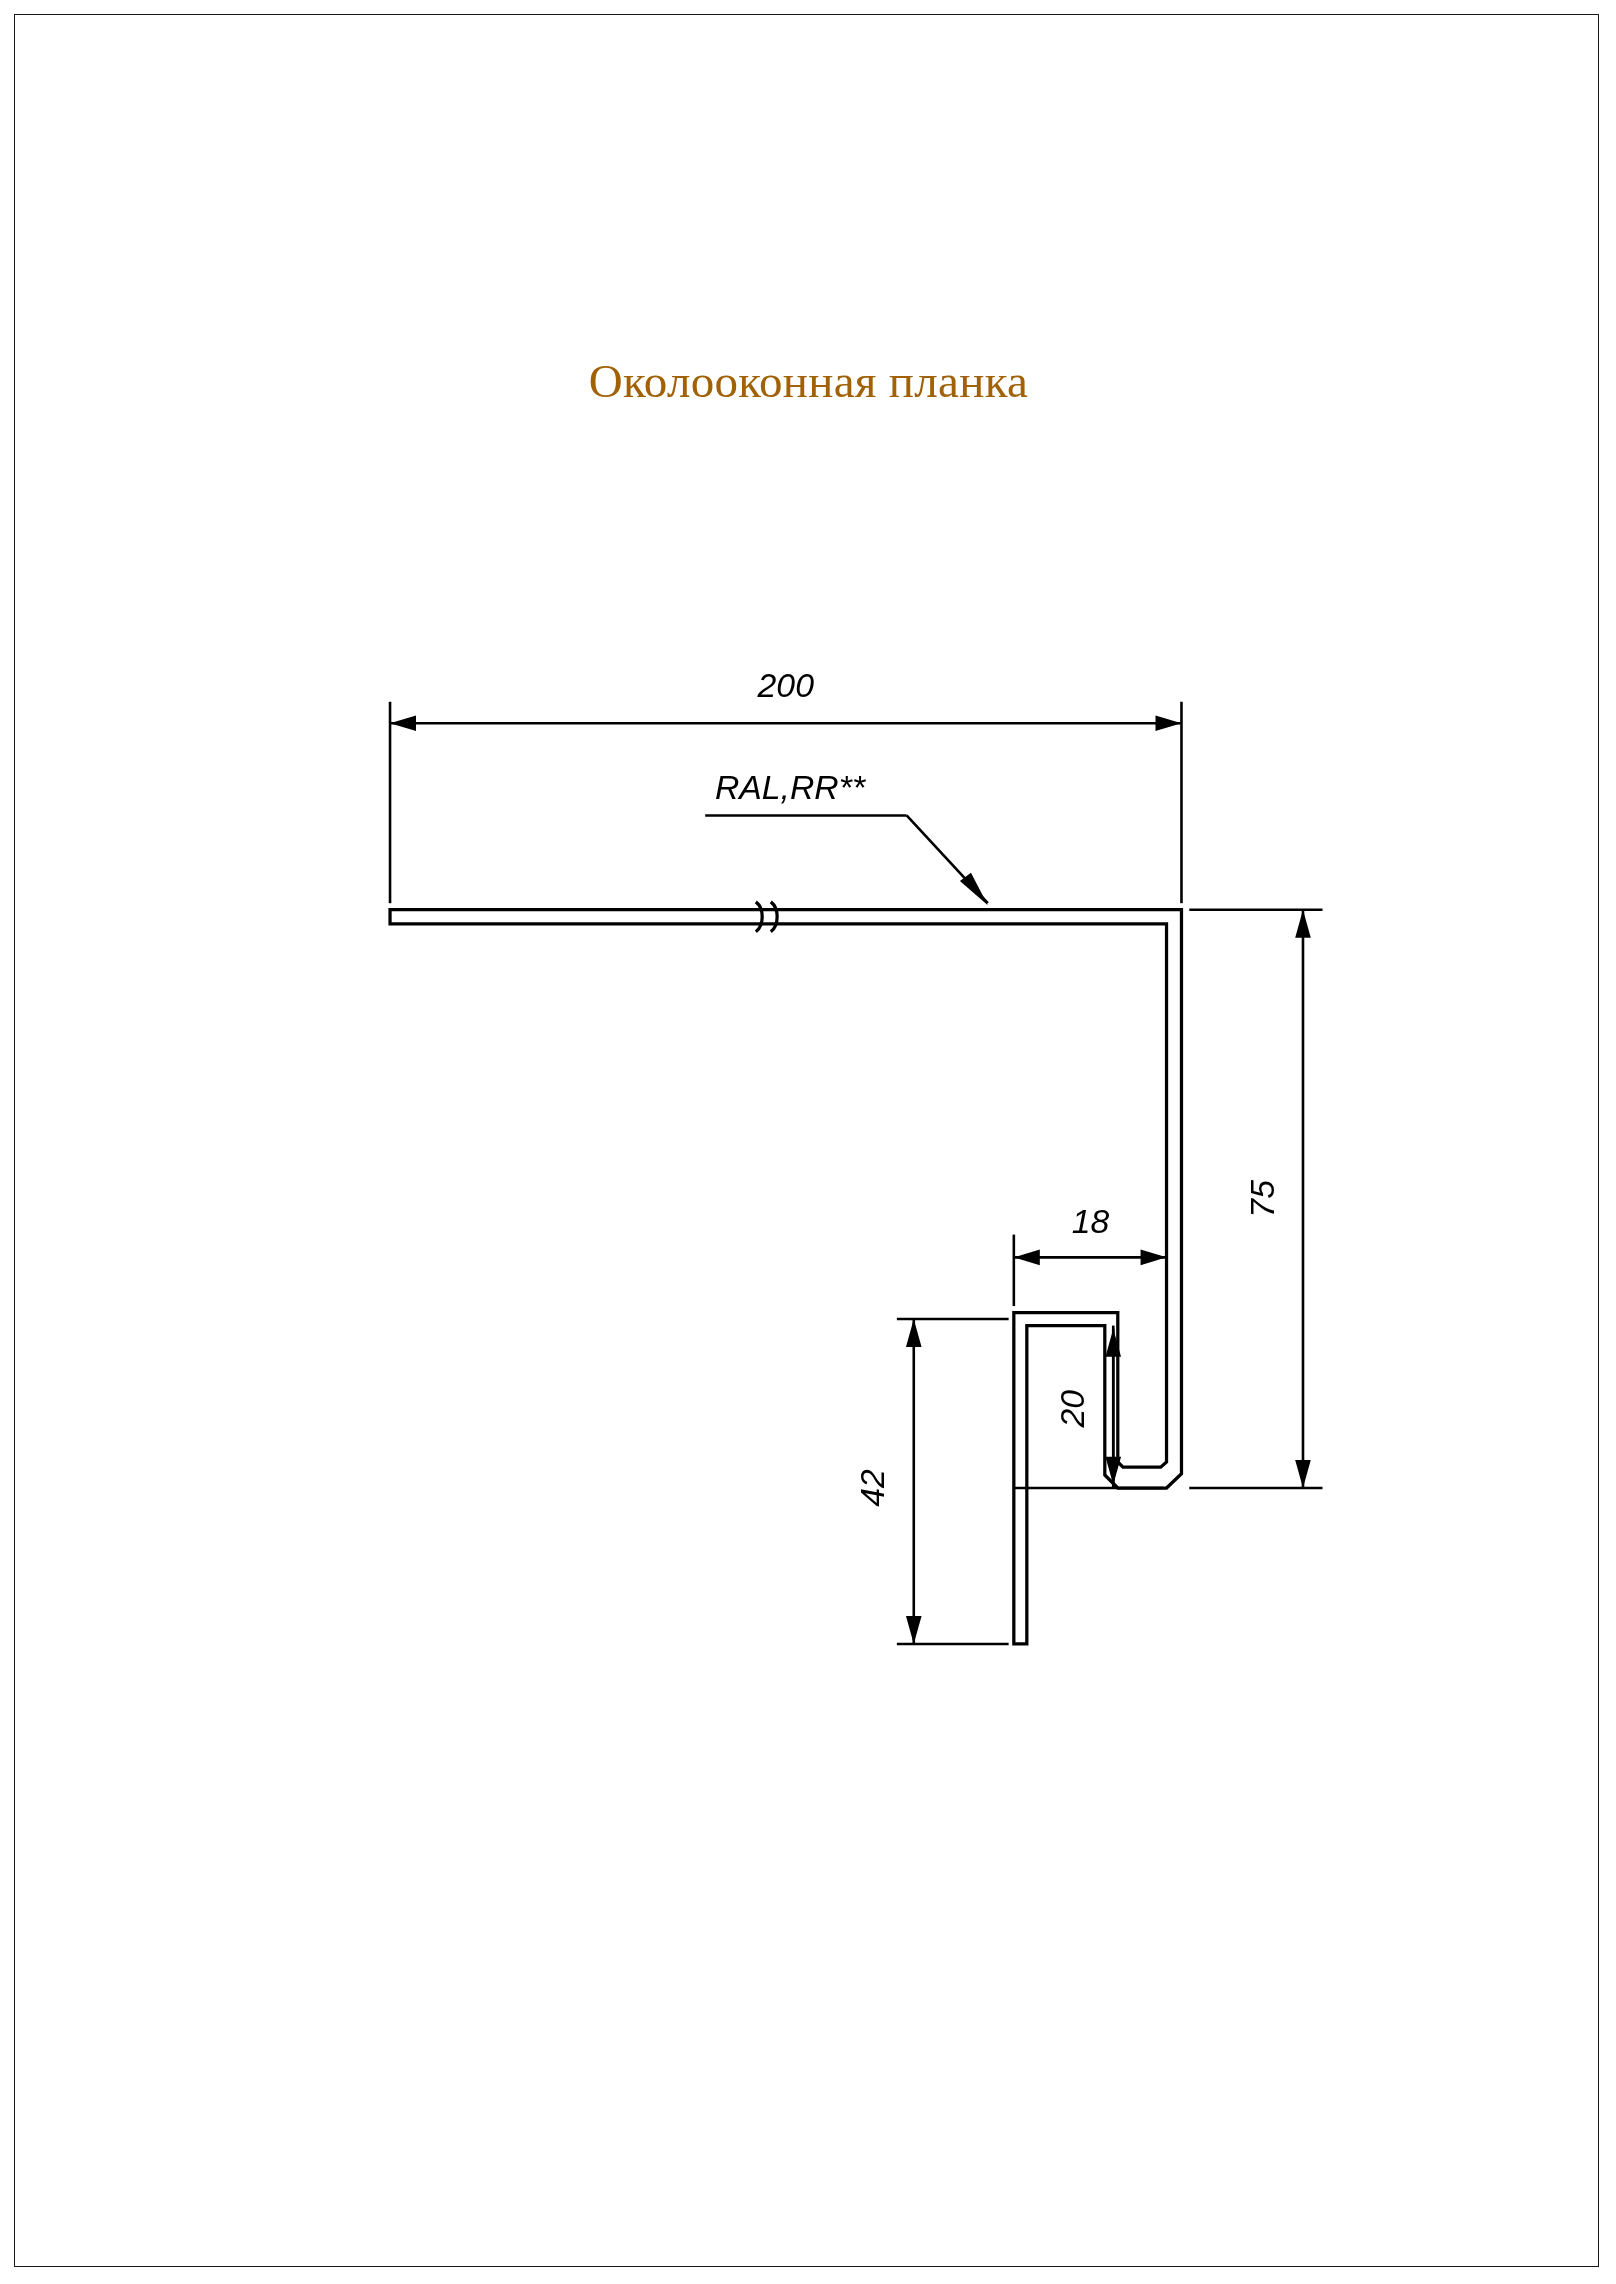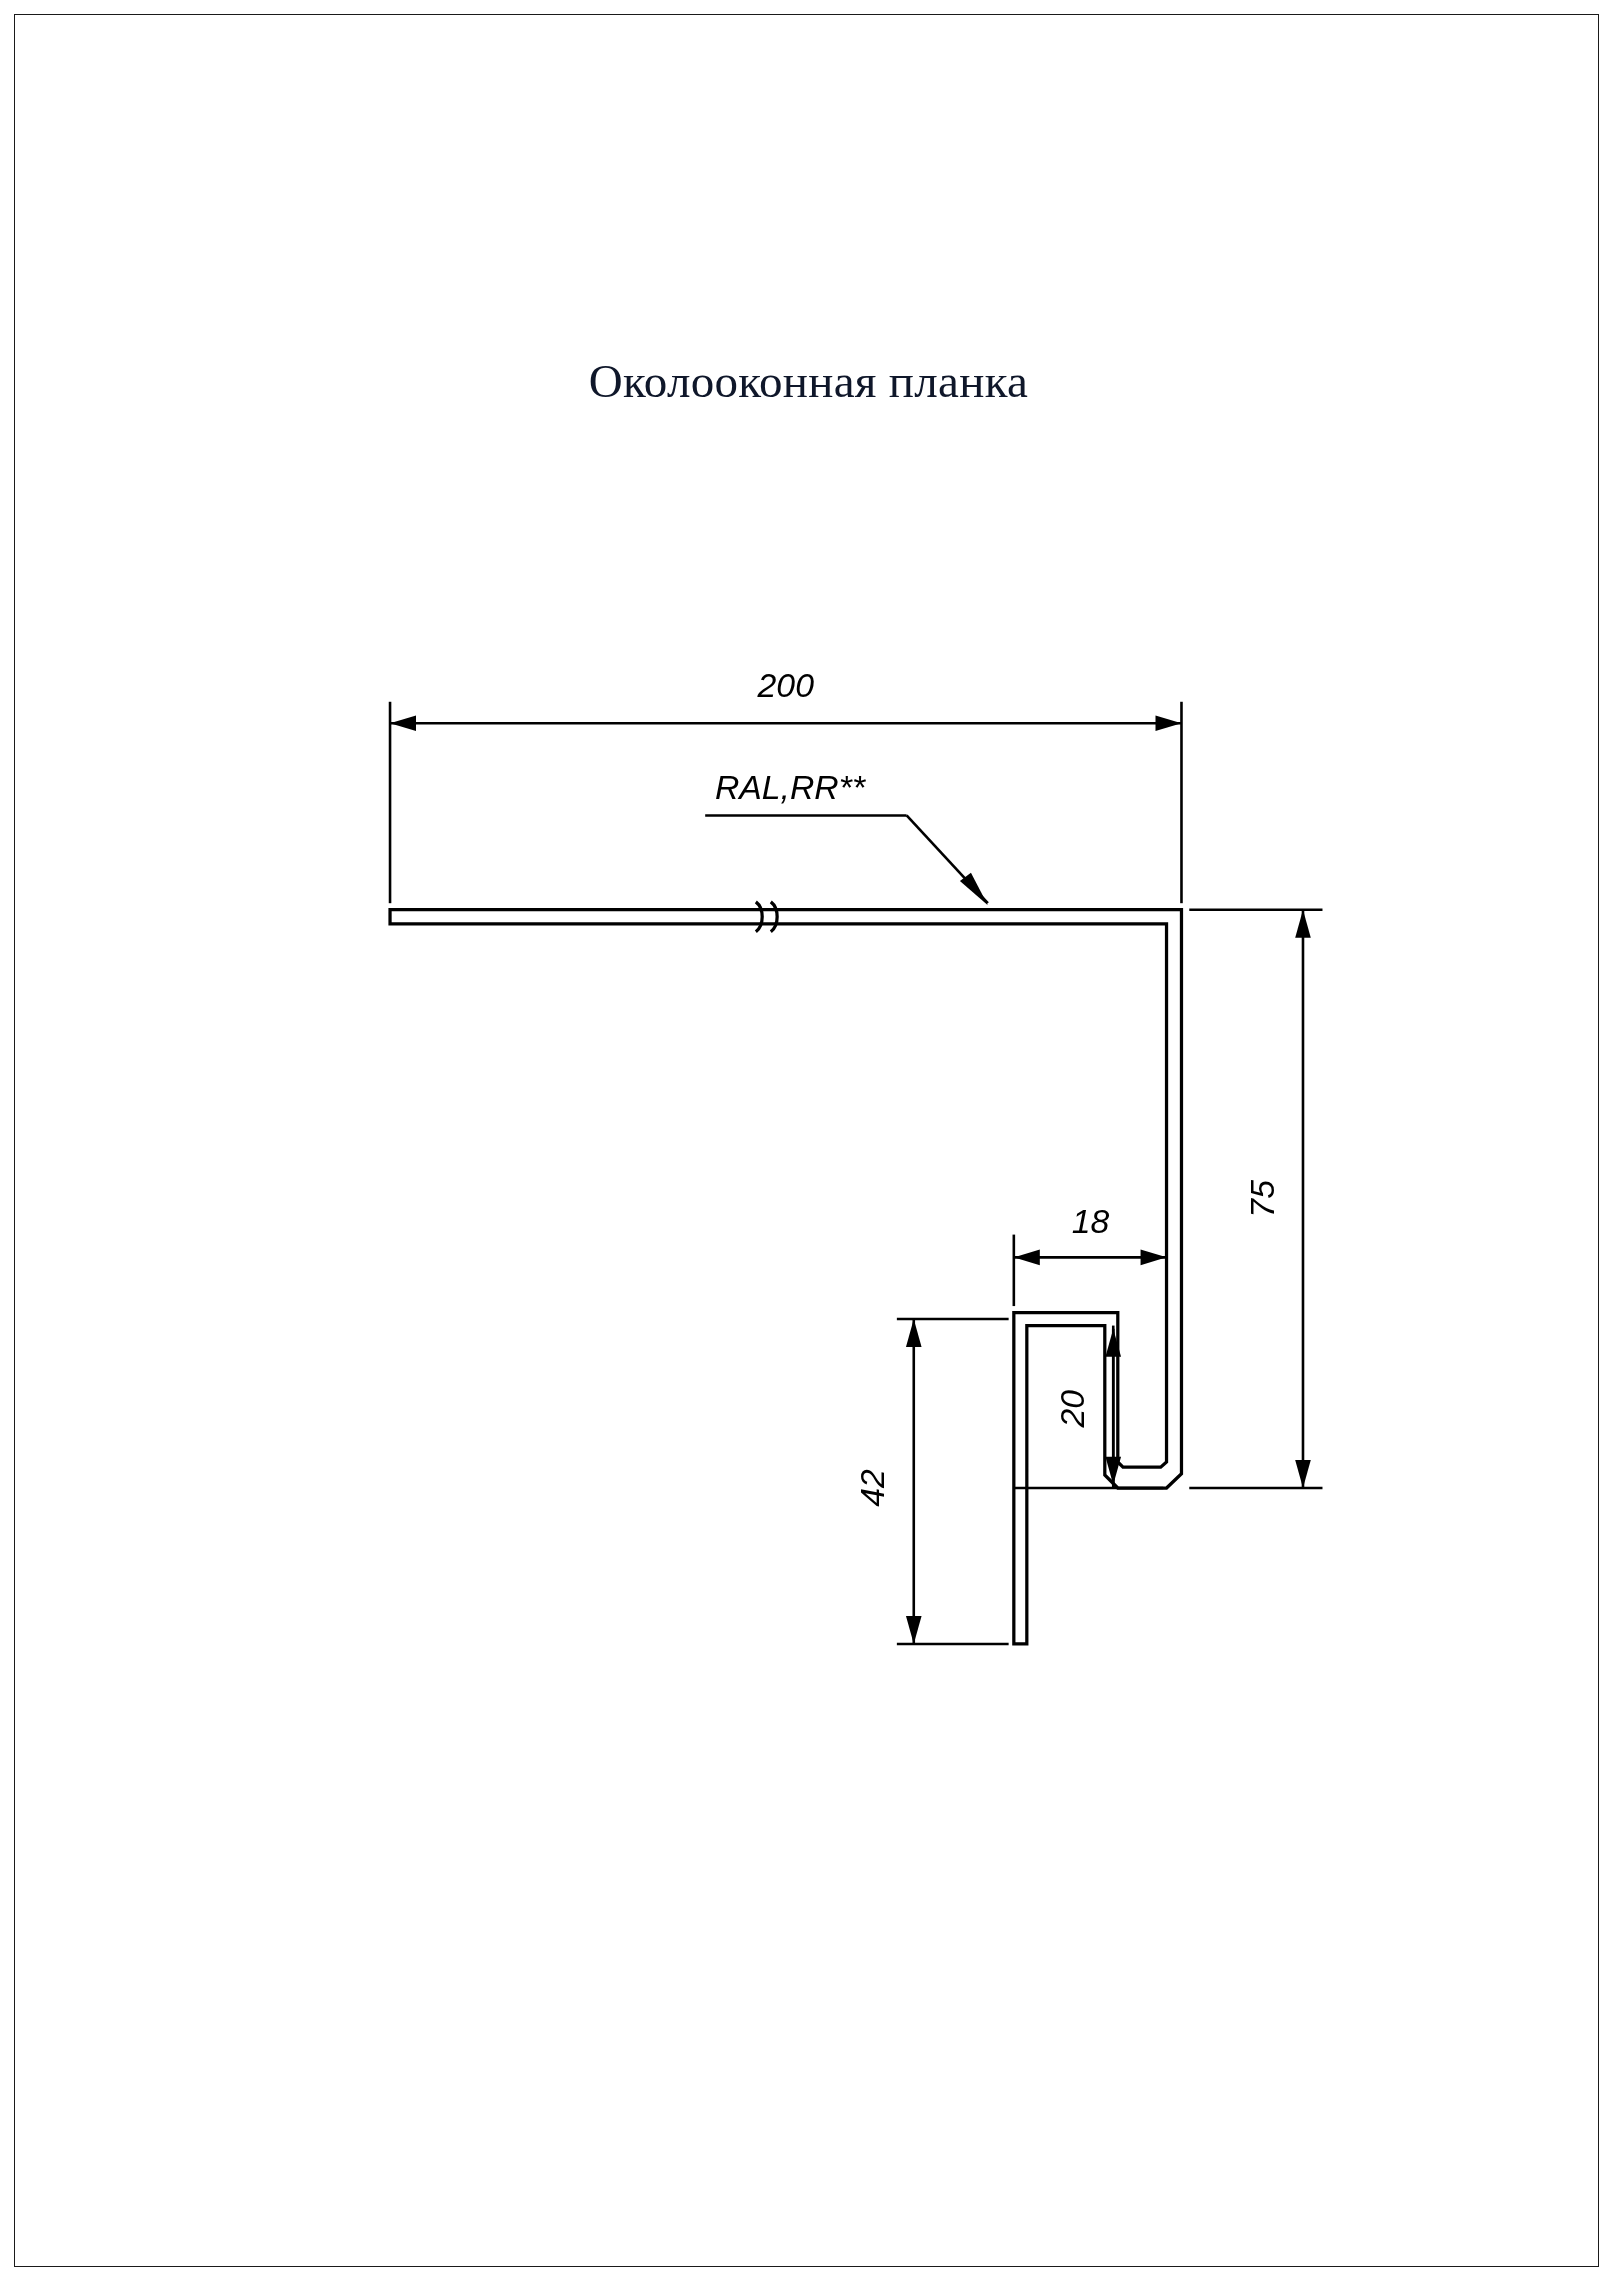--- a/index.html
+++ b/index.html
@@ -25,21 +25,21 @@
   }
   .title-block {
     position: absolute;
     left: 0;
     top: 351px;
     width: 1617px;
     text-align: center;
     font-family: "Liberation Serif", serif;
     font-size: 47px;
     line-height: 1.28;
-    color: #0f172a;
+    color: #a16207;
     letter-spacing: 0.3px;
   }
   .title-line {
     display: block;
     white-space: nowrap;
   }
   .drawing-area {
     position: absolute;
     left: 0;
     top: 0;

